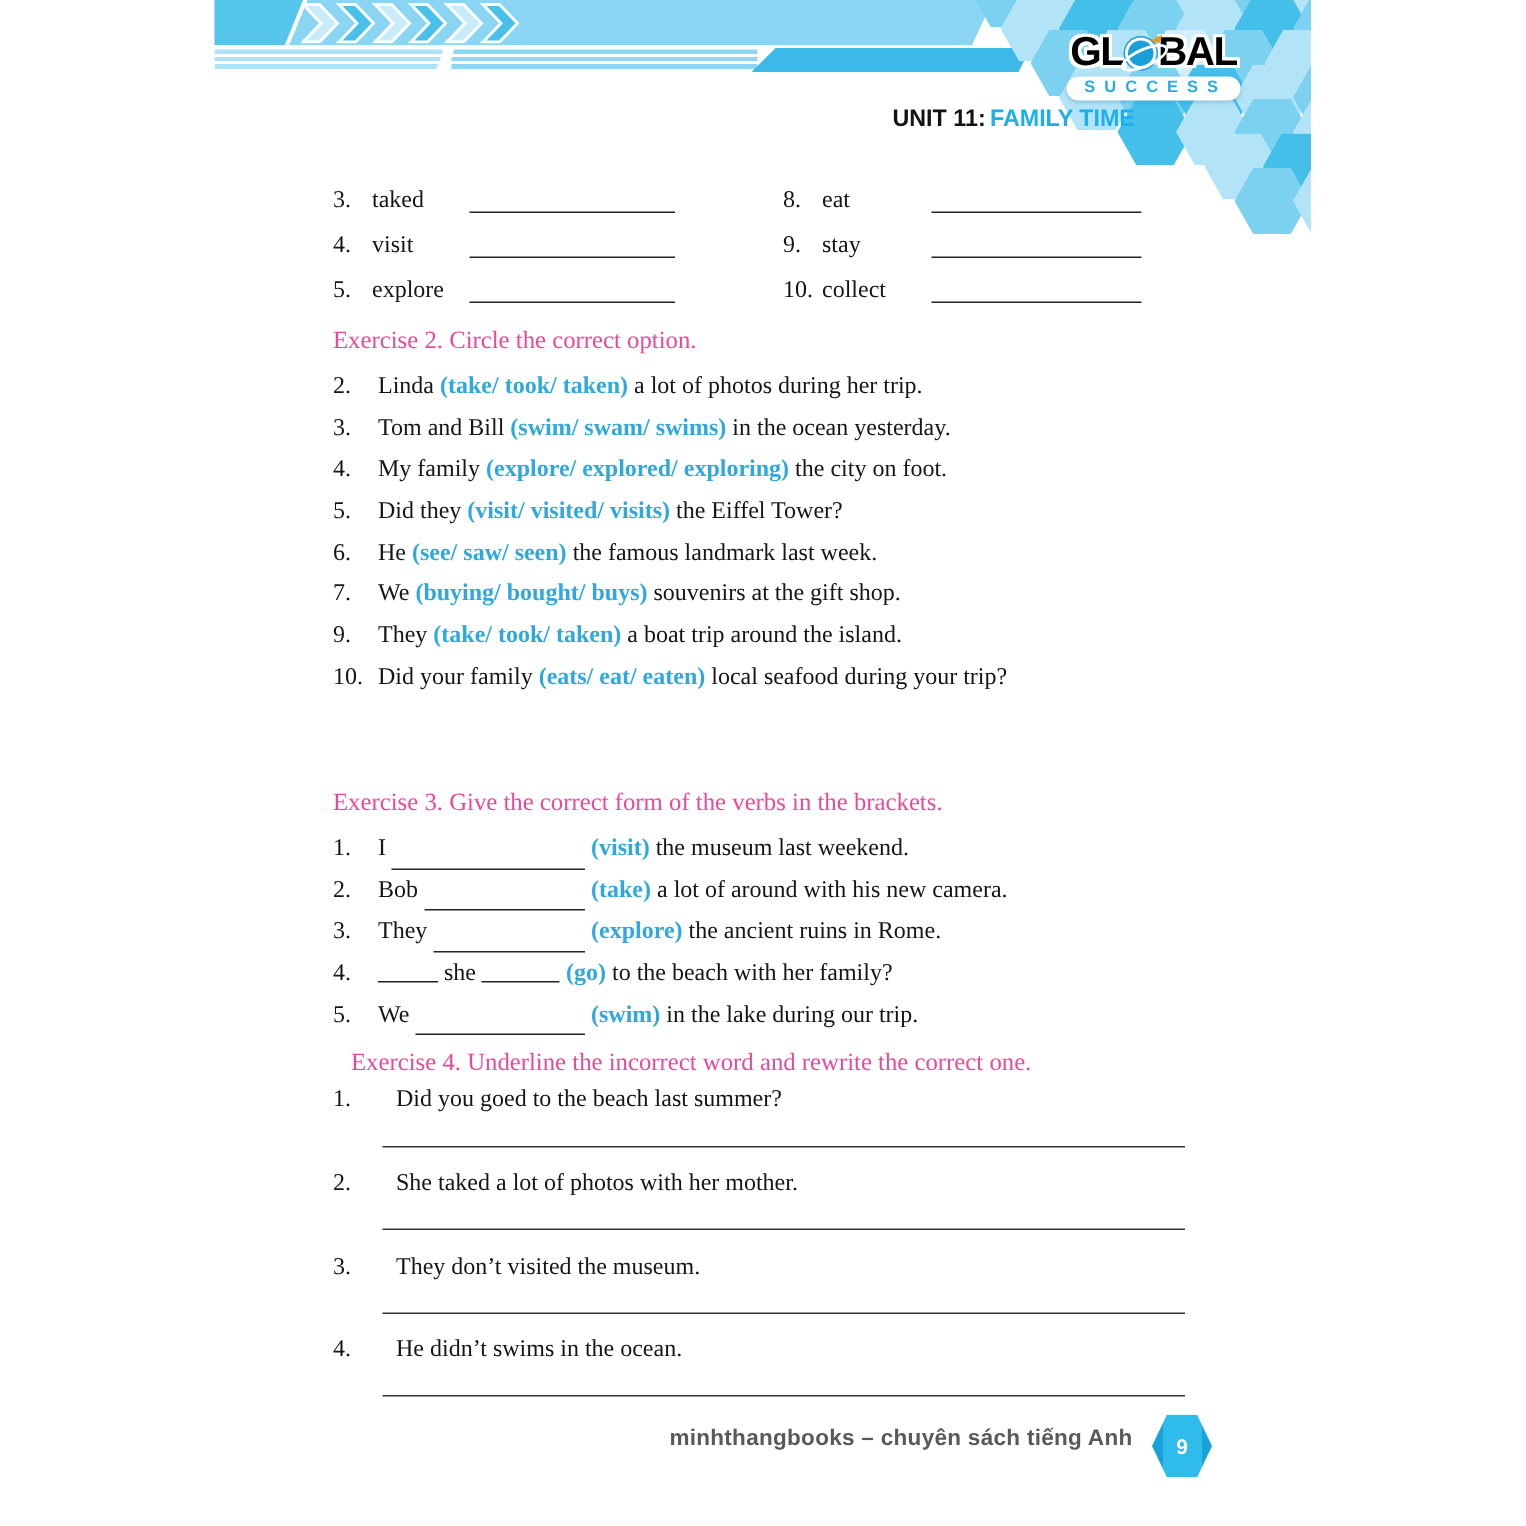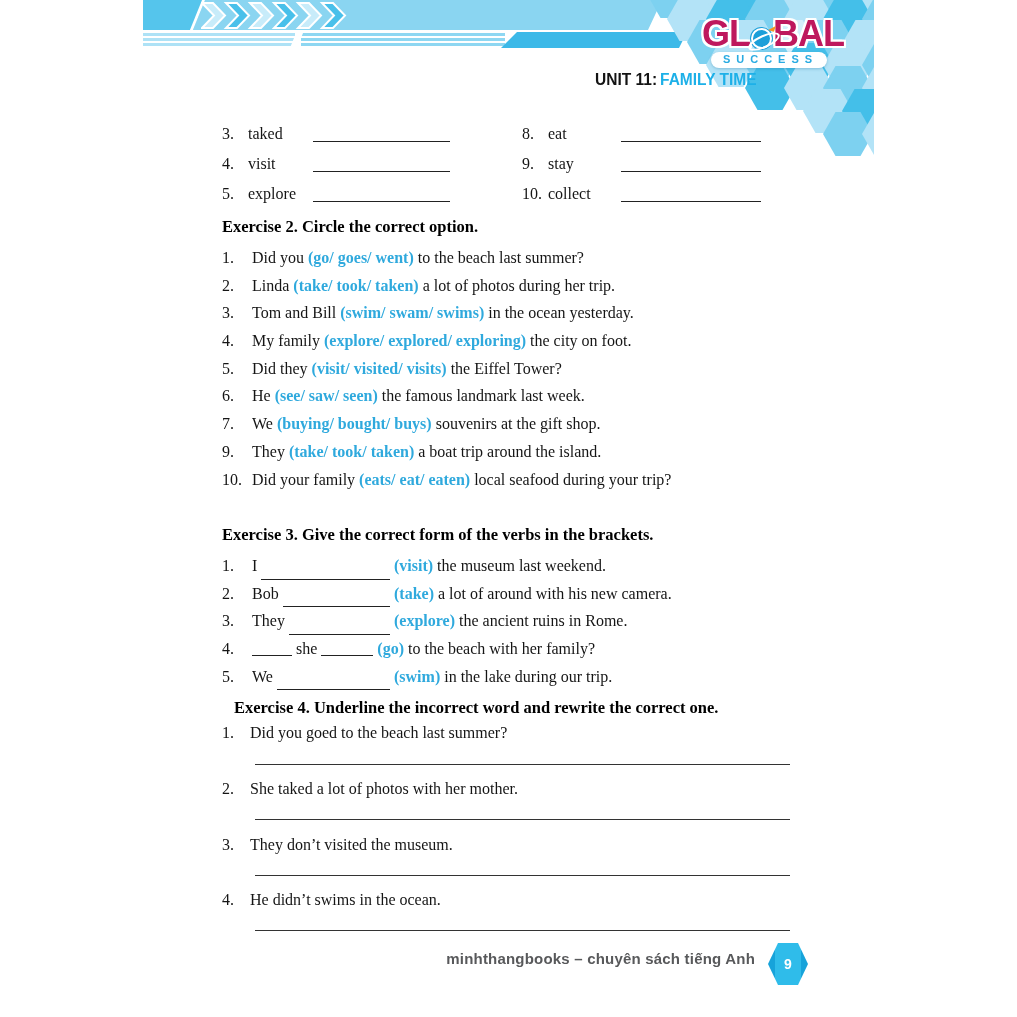--- a/index.html
+++ b/index.html
@@ -28,24 +28,24 @@
   .str-dark { position:absolute; left:358px; top:32px; width:186px; height:16px; z-index:1;
     background:#3cb9e8; clip-path:polygon(16px 0,100% 0,calc(100% - 8px) 100%,0 100%); }
 
   .hex { position:absolute; width:50px; height:44px; z-index:4;
     clip-path:polygon(25% 0,75% 0,100% 50%,75% 100%,25% 100%,0 50%); }
   .hc1 { background:#b3e3f7; } .hc2 { background:#7dd1f0; }
   .hc3 { background:#44bfe9; } .hc4 { background:#d4effb; }
 
   
   .logo { position:absolute; left:551px; top:20px; width:150px; z-index:6; text-align:center; }
-  .logo-main { font-family:"Liberation Sans", sans-serif; font-weight:bold; font-size:36px;
-    color:#be185d; line-height:28px; letter-spacing:-1px; white-space:nowrap;
+  .logo-main { font-family:"Liberation Sans", sans-serif; font-weight:bold; font-size:27px;
+    color:#000000; line-height:28px; letter-spacing:-1px; white-space:nowrap;
     text-shadow:-2px 0 0 #fff,2px 0 0 #fff,0 -2px 0 #fff,0 2px 0 #fff,
-                -2px -2px 0 #fff,2px 2px 0 #fff,-2px 2px 0 #fff,2px -2px 0 #fff;text-align:right; }
+                -2px -2px 0 #fff,2px 2px 0 #fff,-2px 2px 0 #fff,2px -2px 0 #fff; }
   .globe { display:inline-block; width:21px; height:21px; border-radius:50%;
     background:#1b9fd9; border:2px solid #fff; vertical-align:-3px; position:relative;
     box-shadow:0 0 0 1px #1b9fd9; margin:0 1px; }
   .globe::before { content:""; position:absolute; left:-6px; top:5px; width:30px; height:9px;
     border:2px solid #ffffff; border-radius:50%; transform:rotate(-24deg); }
   .globe::after { content:""; position:absolute; right:-5px; top:-5px;
     border-left:6px solid transparent; border-bottom:6px solid #f7941e;
     transform:rotate(18deg); }
   .success-bar { display:inline-block; background:#fff; border-radius:8px; margin-top:1px;
     padding:1px 9px 2px 12px; box-shadow:0 1px 3px rgba(40,120,160,.35);
@@ -55,21 +55,21 @@
   .unit-title { position:absolute; left:452px; top:71px; z-index:7; white-space:nowrap;
     font-family:"Liberation Sans", sans-serif; font-weight:bold; font-size:16px;
     transform:scaleX(.97); transform-origin:left; }
   .ut-black { color:#131313; } .ut-cyan { color:#1db0e8; margin-left:3px; }
 
   
   .num { display:inline-block; width:26px; }
   .opt { color:#2fa9dd; font-weight:bold; }
   .li { height:27.7px; line-height:27.7px; white-space:nowrap; font-size:16px; }
   .li > span + span { margin-left:4px; }
-  .ex-heading { font-weight:bold; color:#000000; font-size:16.5px; height:26px;
+  .ex-heading { font-weight:normal; color:#ec4899; font-size:16.5px; height:26px;
     line-height:22px; white-space:nowrap; }
 
   .vocab { position:absolute; left:79px; top:114px; width:600px; z-index:5; }
   .vrow { display:flex; height:30px; align-items:flex-end; font-size:16px; }
   .vcell { display:flex; width:323px; align-items:flex-end; }
   .vcell .num { line-height:20px; }
   .vword { display:inline-block; line-height:20px; }
   .vword.l { width:65px; } .vword.r { width:73px; }
   .vblank { border-bottom:1.5px solid #222; height:2px; margin-bottom:2px; }
   .vblank.l { width:137px; } .vblank.r { width:140px; }
@@ -80,21 +80,21 @@
 
   .blank { display:inline-block; border-bottom:1.3px solid #222; height:12px;
     vertical-align:-2px; }
   .pb { display:inline-flex; width:138px; align-items:flex-end; margin-left:4px; }
   .pb .blank { flex:1; margin-left:4px; }
   .b40 { width:40px; } .b52 { width:52px; }
 
   .ex4 { position:absolute; left:79px; top:695px; width:575px; height:245px; z-index:5; }
   .ex4 .ex-heading { position:absolute; left:0; top:2px;margin-left:12px; }
   .ex4-item { position:absolute; left:0; white-space:nowrap; font-size:16px; line-height:20px; }
-  .ex4-item > span + span { margin-left:2px; }
+  .ex4-item > span + span { margin-left:16px; }
   .ans-line { position:absolute; left:33px; width:535px; border-top:1.3px solid #333; height:0; }
 
   
   .footer-brand { position:absolute; top:950px; right:119px; z-index:5;
     font-family:"Liberation Sans", sans-serif; font-weight:bold; font-size:15px;
     color:#58595b; letter-spacing:.2px; }
   .badge-hex { position:absolute; left:625px; top:943px; width:40px; height:42px; z-index:5;
     clip-path:polygon(25% 0,75% 0,100% 50%,75% 100%,25% 100%,0 50%);
     background:linear-gradient(90deg,#17a3da 0 7px,#2fbcea 7px 33px,#17a3da 33px);
     display:flex; align-items:center; justify-content:center; }
@@ -197,21 +197,20 @@
           <span class="num">10.</span>
           <span class="vword r">collect</span>
           <span class="vblank r"></span>
         </div>
     </div>
   </div>
 
   <div class="ex2">
     <div class="ex-heading">Exercise 2. Circle the correct option.</div>
     <div class="list">
-      <div class="li"><span class="num">1.</span><span>Did you</span><span class="opt">(go/ goes/ went)</span><span>to the beach last summer?</span></div>
       <div class="li"><span class="num">2.</span><span>Linda</span><span class="opt">(take/ took/ taken)</span><span>a lot of photos during her trip.</span></div>
       <div class="li"><span class="num">3.</span><span>Tom and Bill</span><span class="opt">(swim/ swam/ swims)</span><span>in the ocean yesterday.</span></div>
       <div class="li"><span class="num">4.</span><span>My family</span><span class="opt">(explore/ explored/ exploring)</span><span>the city on foot.</span></div>
       <div class="li"><span class="num">5.</span><span>Did they</span><span class="opt">(visit/ visited/ visits)</span><span>the Eiffel Tower?</span></div>
       <div class="li"><span class="num">6.</span><span>He</span><span class="opt">(see/ saw/ seen)</span><span>the famous landmark last week.</span></div>
       <div class="li"><span class="num">7.</span><span>We</span><span class="opt">(buying/ bought/ buys)</span><span>souvenirs at the gift shop.</span></div>
       <div class="li"><span class="num">9.</span><span>They</span><span class="opt">(take/ took/ taken)</span><span>a boat trip around the island.</span></div>
       <div class="li"><span class="num">10.</span><span>Did your family</span><span class="opt">(eats/ eat/ eaten)</span><span>local seafood during your trip?</span></div>
     </div>
   </div>

